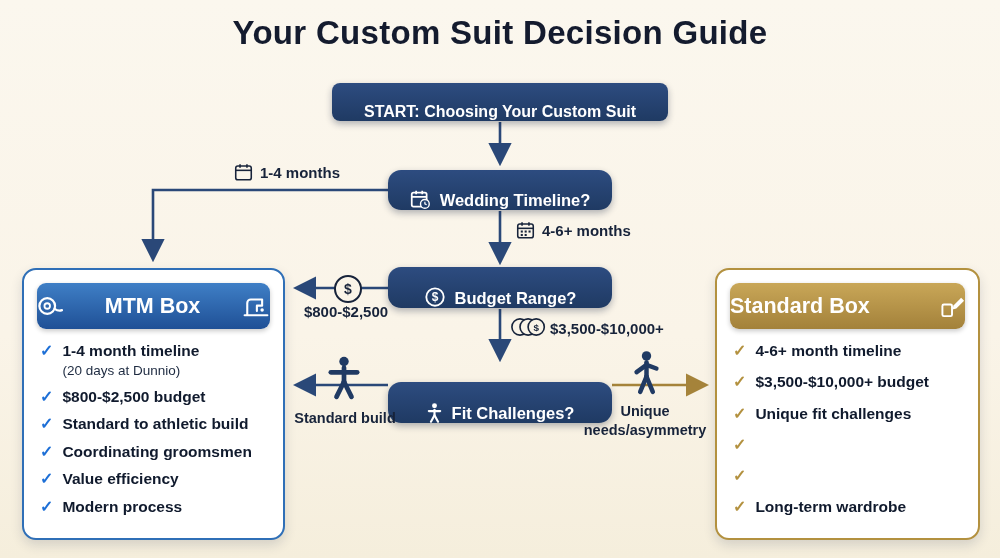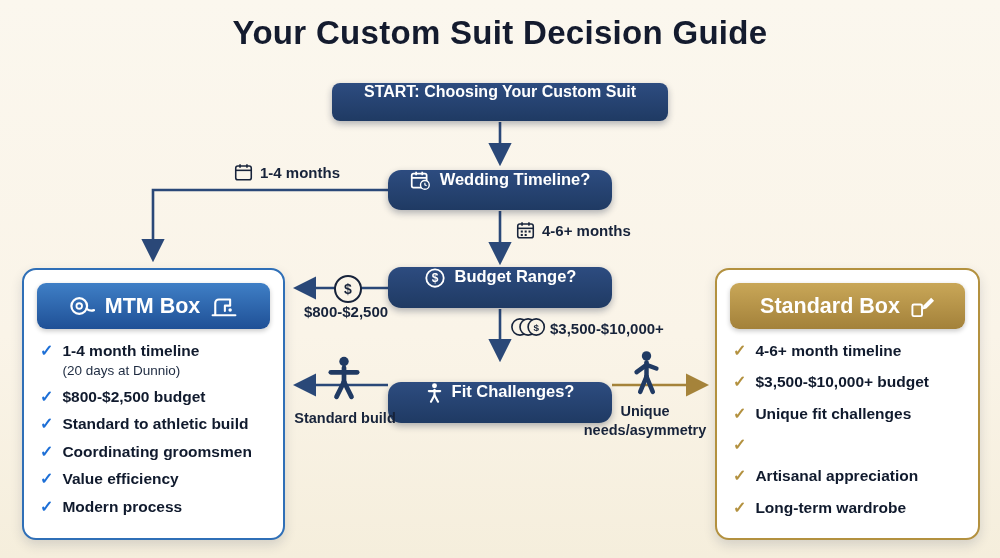--- a/index.html
+++ b/index.html
@@ -7,21 +7,21 @@
     width:1000px;height:558px;position:relative;overflow:hidden;
     background:linear-gradient(180deg,#fbf7ee 0%,#faf4e8 60%,#f5eedc 100%);
     font-family:"Liberation Sans",sans-serif;color:#17233a;
   }
   .title{
     position:absolute;top:14px;left:0;width:100%;text-align:center;
     font-size:33px;font-weight:800;color:#141b2e;letter-spacing:.3px;margin:0;
   }
   svg.connectors{position:absolute;left:0;top:0;z-index:1;}
   .flow-node{
-    position:absolute;z-index:3;display:flex;align-items:flex-start;justify-content:center;gap:9px;
+    position:absolute;z-index:3;display:flex;align-items:flex-end;justify-content:center;gap:9px;
     background:linear-gradient(180deg,#2d4c80,#1f3a63);color:#fff;font-weight:700;
     border-radius:9px;box-shadow:0 3px 7px rgba(20,30,60,.32);font-size:16.5px;
   }
   .start-node{left:332px;top:83px;width:336px;height:38px;font-size:16px;border-radius:8px;}
   .q-node{left:388px;width:224px;height:41px;border-radius:13px;}
   #node-timeline{top:170px;height:40px;}
   #node-budget{top:267px;}
   #node-fit{top:364px;margin-top:18px;}
   .branch-label{
     position:absolute;z-index:3;display:flex;align-items:center;gap:7px;
@@ -42,21 +42,21 @@
   #person-unique{position:absolute;z-index:3;left:633px;top:350px;}
   #lbl-unique{left:574px;top:402px;width:142px;flex-direction:column;line-height:1.3;font-size:14.5px;text-align:center;gap:0;}
   .panel{
     position:absolute;top:268px;width:263px;height:272px;z-index:3;background:#fff;
     border-radius:14px;box-shadow:0 5px 12px rgba(40,50,80,.16);box-sizing:border-box;
   }
   .panel.mtm{left:22px;border:2px solid #2f6fb7;}
   .panel.bespoke{left:715px;width:265px;border:2px solid #b3913f;}
   .panel-header{
     margin:13px 13px 10px;height:46px;border-radius:9px;display:flex;align-items:center;
-    justify-content:center;gap:10px;color:#fff;font-size:21.5px;font-weight:800;
+    justify-content:space-between;gap:10px;color:#fff;font-size:21.5px;font-weight:800;
     box-shadow:0 2px 5px rgba(0,0,0,.22);
   }
   .mtm .panel-header{background:linear-gradient(180deg,#3f7fc6,#1f5096);}
   .bespoke .panel-header{background:linear-gradient(180deg,#c9a758,#a3813a);}
   .checklist{list-style:none;margin:0;padding:3px 8px 0 16px;}
   .checklist li{
     display:flex;gap:9px;align-items:flex-start;font-size:15.5px;font-weight:600;
     color:#101a2d;line-height:1.22;
   }
   .mtm .checklist li{margin-bottom:8.5px;}
@@ -282,20 +282,19 @@
     </li>
     <li>
       <span class="check">✓</span>
       <span>Unique fit challenges</span>
     </li>
     <li>
       <span class="check">✓</span>
     </li>
     <li>
       <span class="check">✓</span>
-      <span>Artisanal appreciation</span>
     </li>
     <li>
       <span class="check">✓</span>
       <span>Long-term wardrobe</span>
     </li>
   </ul>
 </div>
 
 </body></html>

